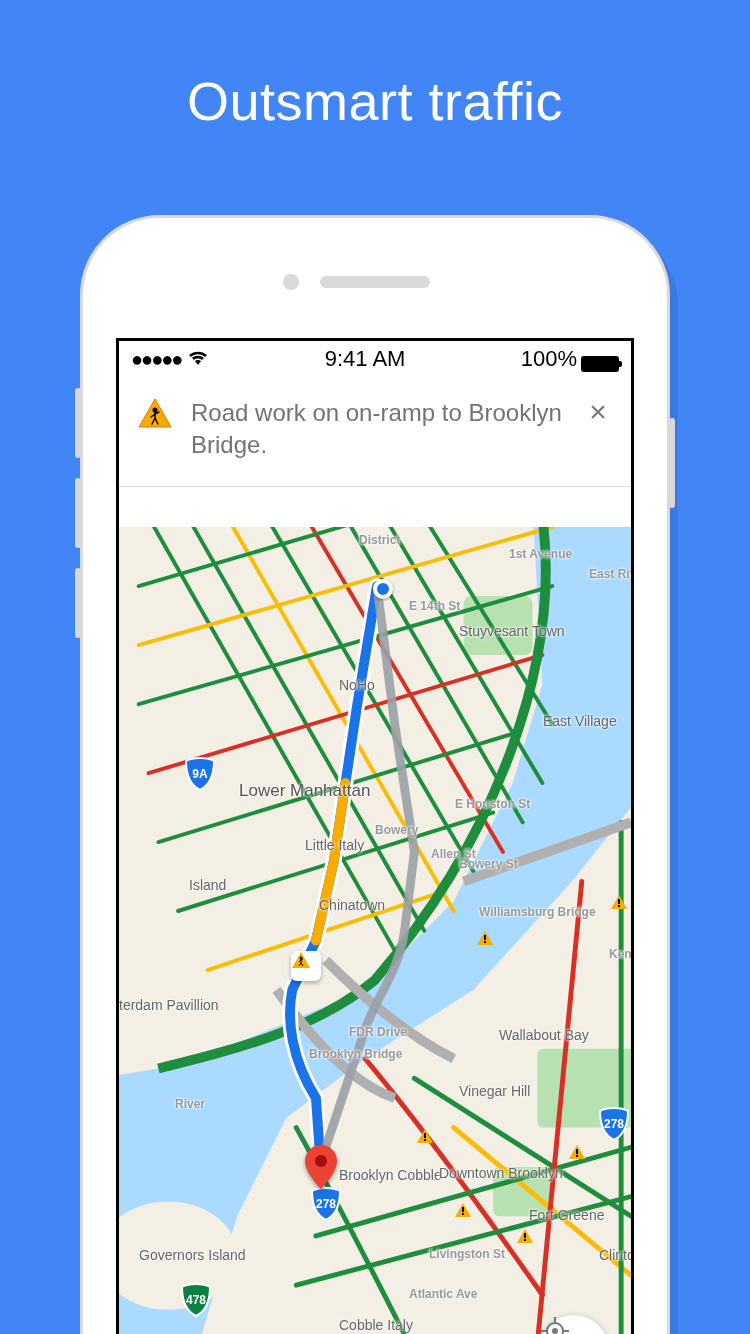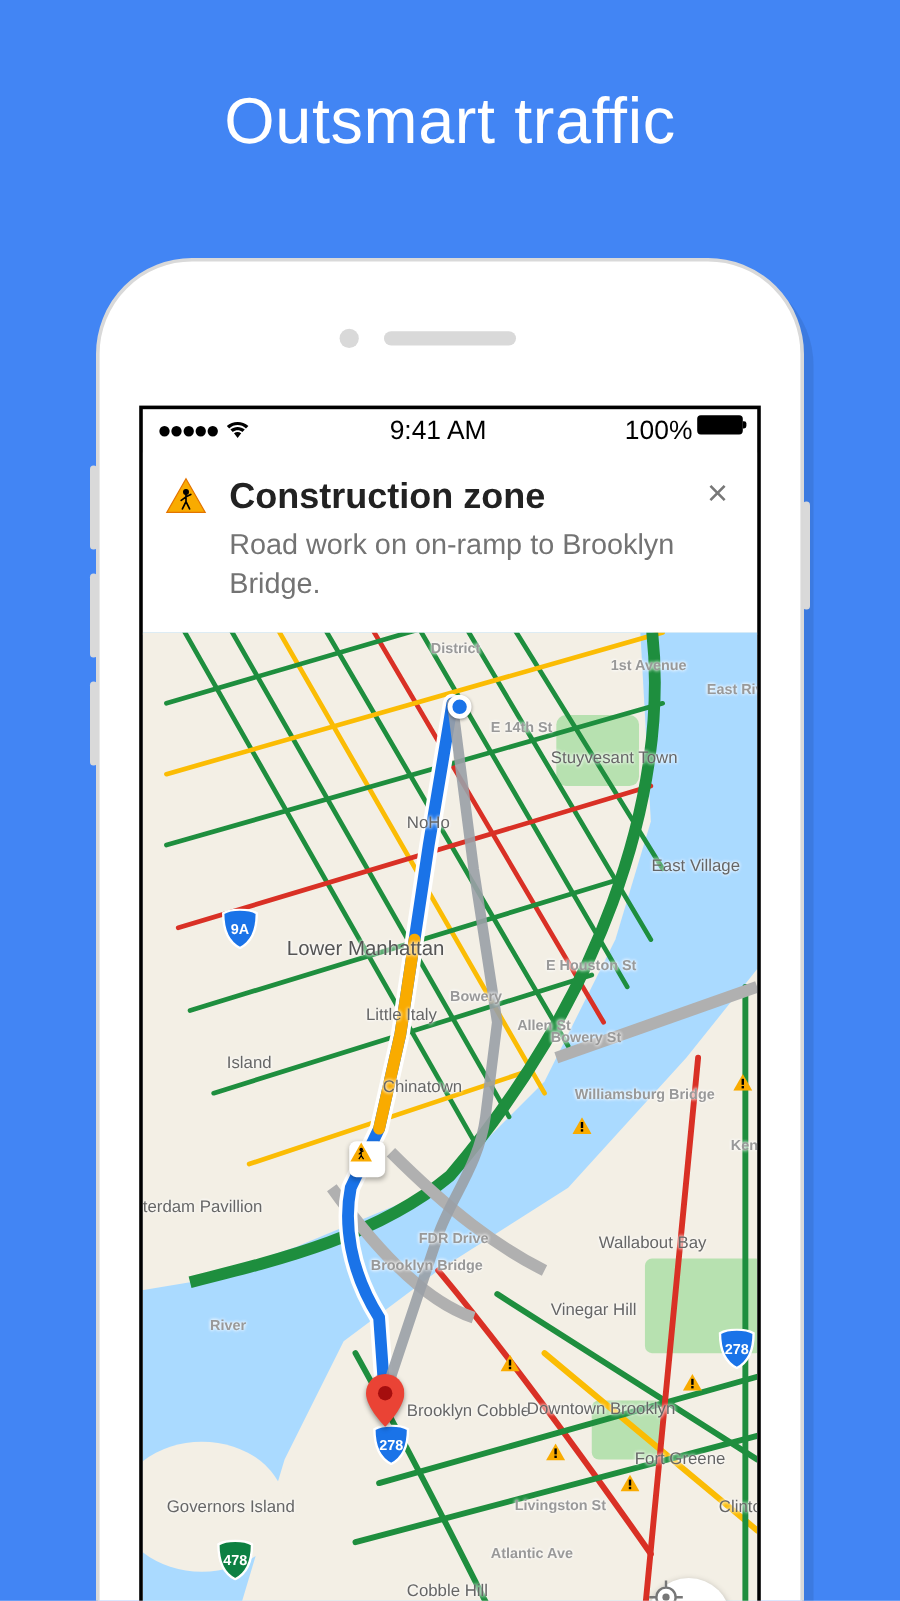--- a/index.html
+++ b/index.html
@@ -63,21 +63,21 @@
     height:36px;
     display:flex; align-items:center; justify-content:space-between;
     padding:0 12px;
     font-size:22px;
     font-weight:500;
     color:#000;
   }
   .status-left { display:flex; align-items:center; gap:6px; }
   .dots { letter-spacing:-2px; font-size:20px; }
   .wifi-icon svg { display:block; }
-  .battery { display:flex; align-items:flex-start; gap:4px; }
+  .battery { display:flex; align-items:flex-end; gap:4px; }
   .battery-icon {
     width:38px; height:16px; border:2px solid #000; border-radius:3px; position:relative;
     background:#000;
   }
   .battery-icon::after {
     content:""; position:absolute; right:-5px; top:3px; width:3px; height:6px; background:#000; border-radius:0 2px 2px 0;
   }
 
   
   .alert-card {
@@ -184,21 +184,20 @@
       <div class="construction-icon">
         <svg viewBox="0 0 36 32" width="36" height="32">
           <path d="M18 2 L34 30 L2 30 Z" fill="#f9ab00" stroke="#e37400" stroke-width="1"></path>
           <g stroke="#000" stroke-width="1.4" fill="none" stroke-linecap="round">
             <circle cx="18" cy="13" r="1.8" fill="#000"></circle>
             <path d="M18 15 L18 21 M18 17 L14 20 M18 17 L22 15 M18 21 L15 27 M18 21 L21 27"></path>
           </g>
         </svg>
       </div>
       <div class="alert-body">
-        <div class="alert-title">Construction zone</div>
         <div class="alert-desc">Road work on on-ramp to Brooklyn Bridge.</div>
       </div>
       <div class="close-btn">×</div>
     </div>
 
     <div class="map">
 
       <svg viewBox="0 0 520 880" preserveAspectRatio="none">
 
         <rect width="520" height="880" fill="#aadaff"></rect>
@@ -276,21 +275,21 @@
           <div class="map-label street" style="left: 360px; top: 378px;">Williamsburg Bridge</div>
           <div class="map-label street" style="left: 230px; top: 450px; margin-top: 48px;">FDR Drive</div>
           <div class="map-label street" style="left: 190px; top: 520px;">Brooklyn Bridge</div>
           <div class="map-label " style="left: 380px; top: 500px;">Wallabout Bay</div>
           <div class="map-label " style="left: 340px; top: 556px;">Vinegar Hill</div>
           <div class="map-label " style="left: 220px; top: 640px;">Brooklyn Cobble</div>
           <div class="map-label " style="left: 320px; top: 638px;">Downtown Brooklyn</div>
           <div class="map-label " style="left: 410px; top: 680px; text-align: right;">Fort Greene</div>
           <div class="map-label street" style="left: 310px; top: 720px;">Livingston St</div>
           <div class="map-label street" style="left: 290px; top: 760px;">Atlantic Ave</div>
-          <div class="map-label " style="left: 220px; top: 790px;">Cobble Hill</div>
+          <div class="map-label " style="left: 220px; top: 790px;">Cobble Italy</div>
           <div class="map-label " style="left: 20px; top: 720px;">Governors Island</div>
           <div class="map-label " style="left: 480px; top: 720px;">Clinton Hill</div>
           <div class="map-label street" style="left: 490px; top: 420px;">Kent Ave</div>
           <div class="map-label street" style="left: 390px; top: 20px;">1st Avenue</div>
           <div class="map-label street" style="left: 470px; top: 40px;">East River</div>
           <div class="map-label street" style="left: 12px; top: 570px; padding-left: 44px;">River</div>
           <div class="map-label " style="left: 0px; top: 470px;">terdam Pavillion</div>
         </div>
       <div id="shields-layer">
           <div class="shield blue" style="left: 64px; top: 230px;">

